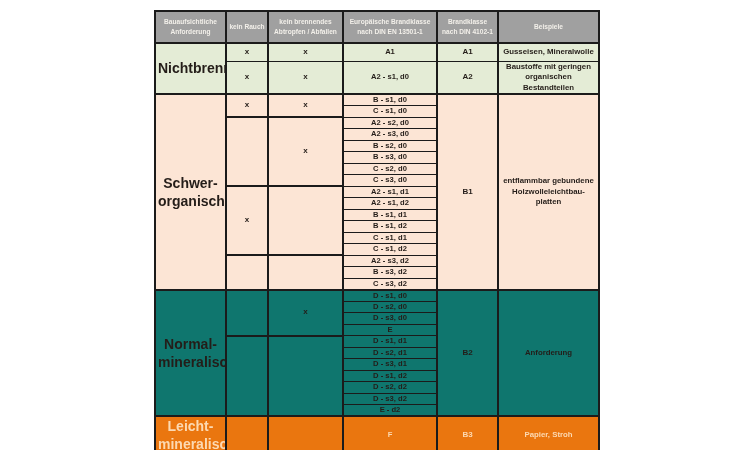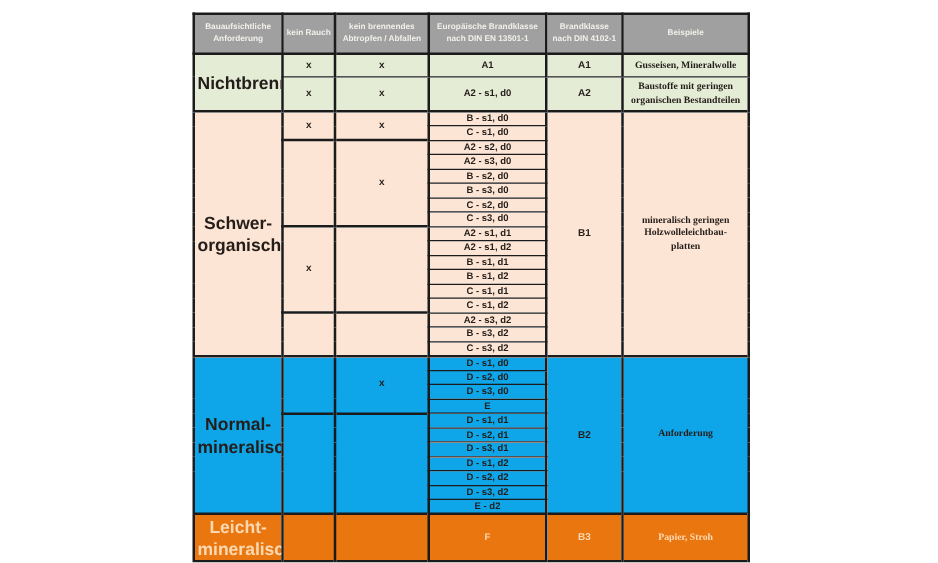--- a/index.html
+++ b/index.html
@@ -36,31 +36,31 @@
     border-bottom-width: 2px;
   }
   tr.h-header { height: 32px; }
   tr.h-a1 { height: 18px; }
   tr.h-a2 { height: 28px; }
   tr.h-sm { height: 11.5px; }
   tr.h-leicht { height: 28px; }
 
   tr.sec-green  td { background: #e4ecd6; }
   tr.sec-schwer td { background: #fce5d5; }
-  tr.sec-normal td { background: #0ea5e9; }
+  tr.sec-normal td { background: #0f766e; }
   tr.sec-leicht td { background: #ea760f; color: #fcd9b2; }
 
   tr.t2 > td { border-top-width: 2px; }
   td.t2 { border-top-width: 2px; }
 
   td.label { font-size: 14px; line-height: 1.3; }
   td.xmark { font-size: 8px; }
   td.eu    { font-size: 7.6px; }
   td.din   { font-size: 8px; }
-  td.bsp   { font-size: 7.8px; line-height: 1.35; font-family: Liberation Serif, serif; }
+  td.bsp   { font-size: 7.8px; line-height: 1.35; }
 </style>
 </head>
 <body>
 
 <div class="stage">
 <table class="brand">
   <colgroup>
     <col style="width:71px">
         <col style="width:42px">
         <col style="width:75px">
@@ -100,21 +100,21 @@
 organischen Bestandteilen</td>
   </tr>
 
   <tr class="h-sm sec-schwer t2">
     <td class="label" rowspan="17">Schwer-
 organischen</td>
     <td class="xmark" rowspan="2">x</td>
     <td class="xmark" rowspan="2">x</td>
     <td class="eu">B - s1, d0</td>
     <td class="din" rowspan="17">B1</td>
-    <td class="bsp" rowspan="17">mineralisch geringen
+    <td class="bsp" rowspan="17">entflammbar gebundene
 Holzwolleleichtbau-
 platten</td>
   </tr>
   <tr class="h-sm sec-schwer">
           <td class="eu">C - s1, d0</td>
         </tr>
   <tr class="h-sm sec-schwer">
     <td class="xmark t2" rowspan="6"></td>
     <td class="xmark t2" rowspan="6">x</td>
     <td class="eu">A2 - s2, d0</td>

